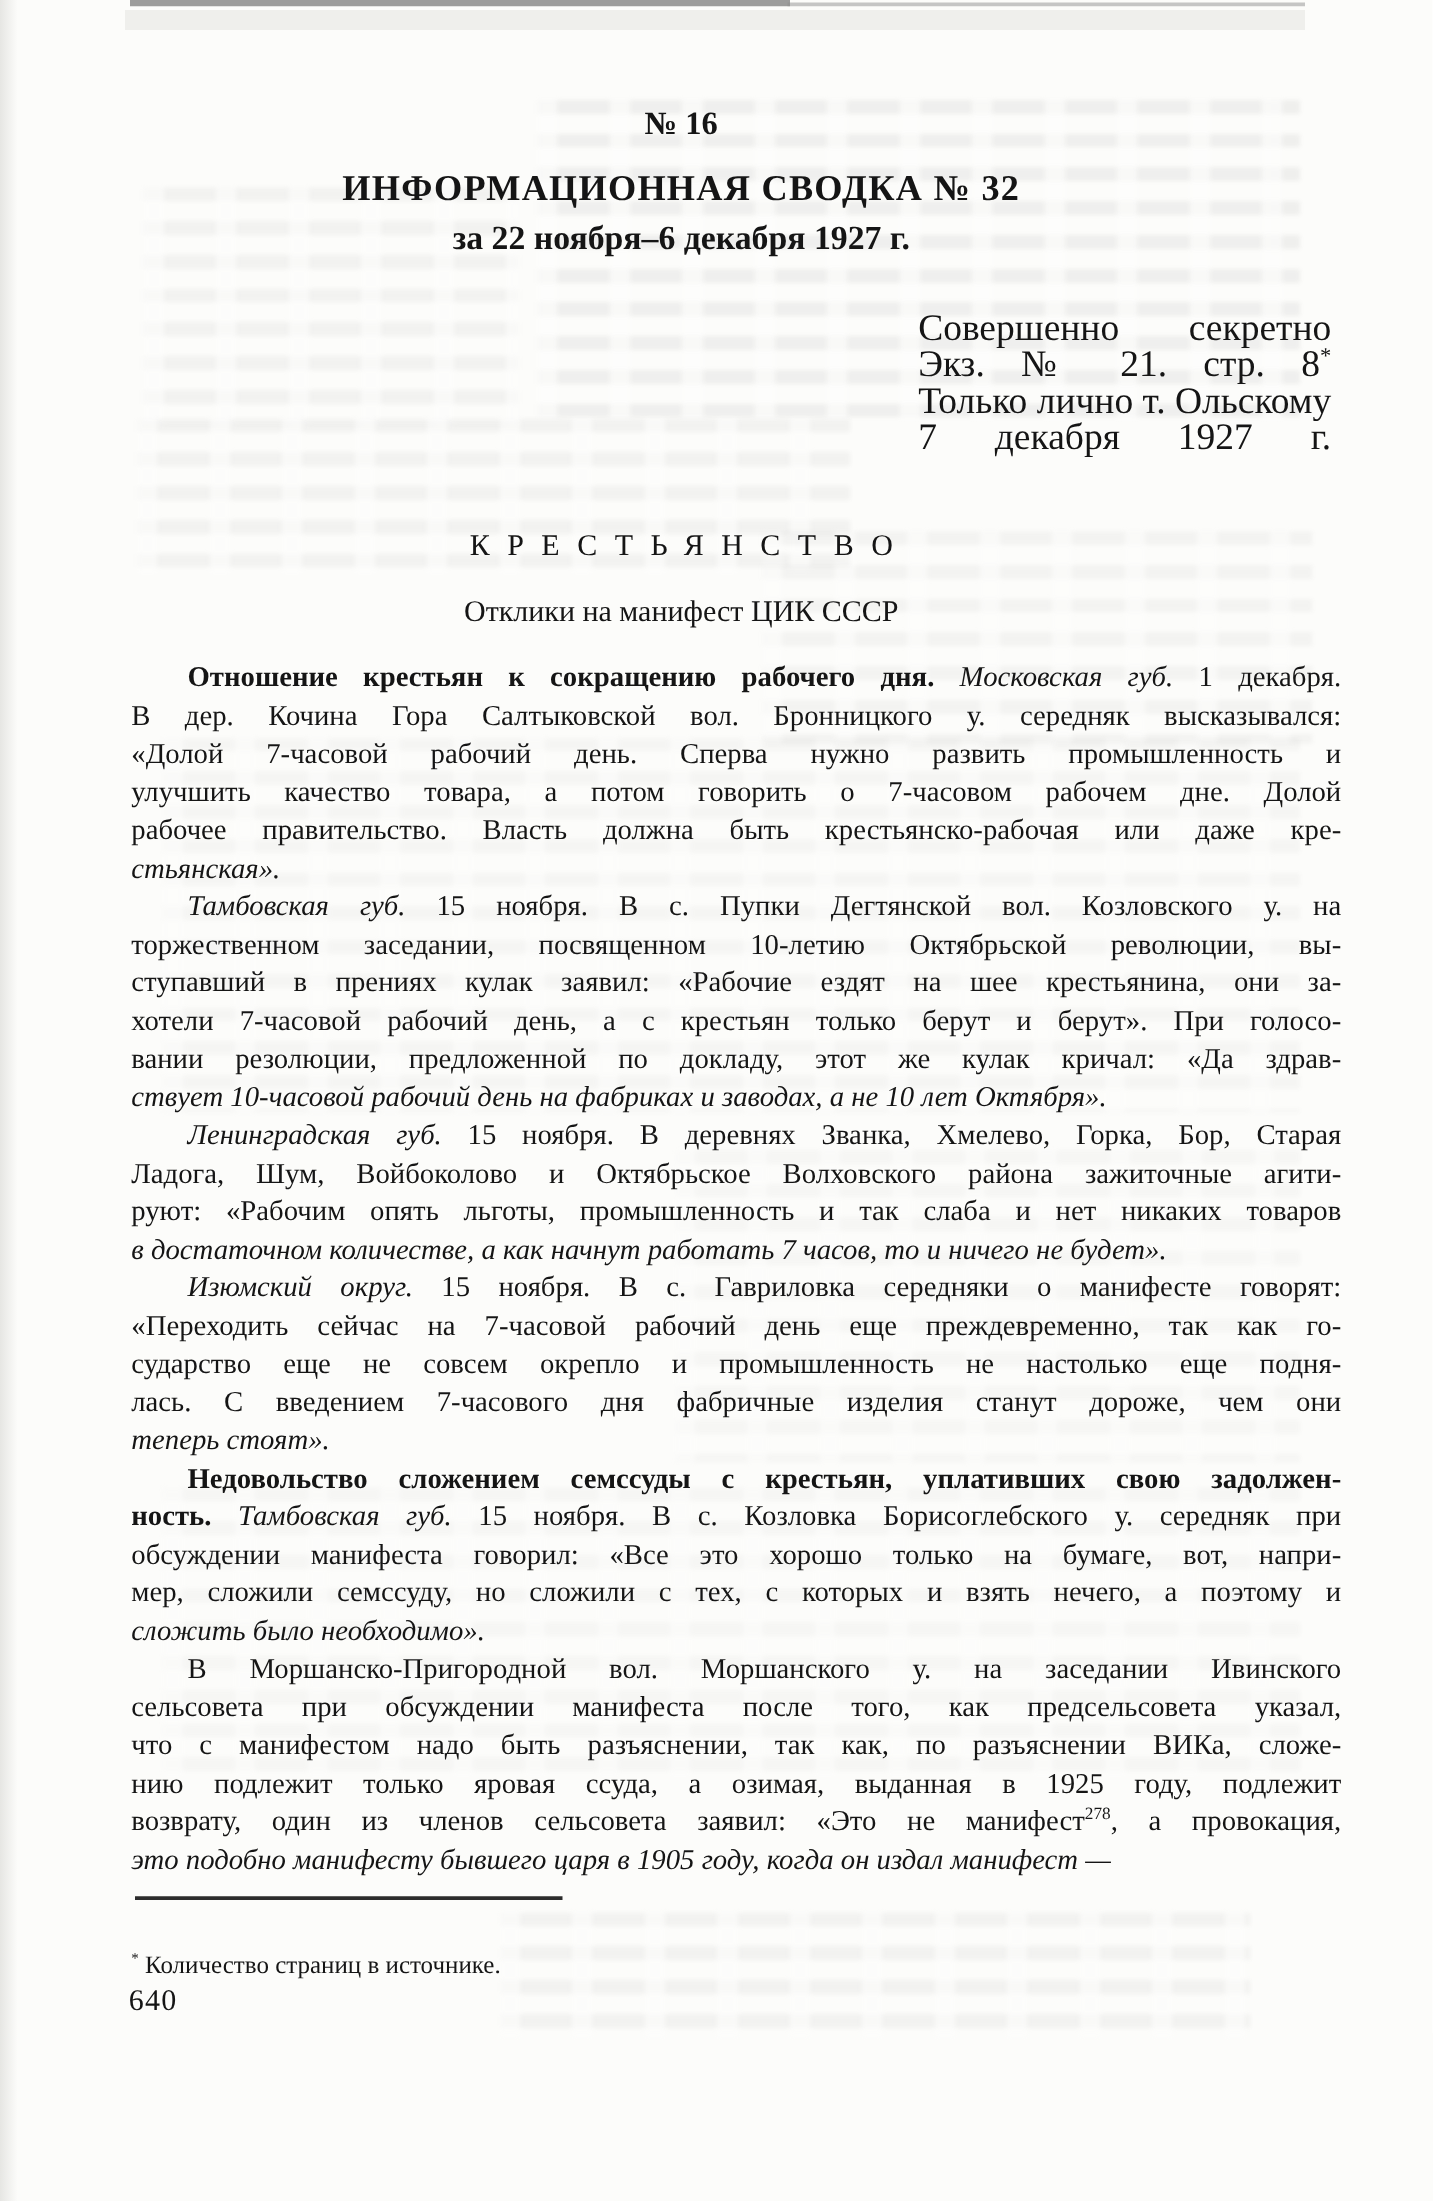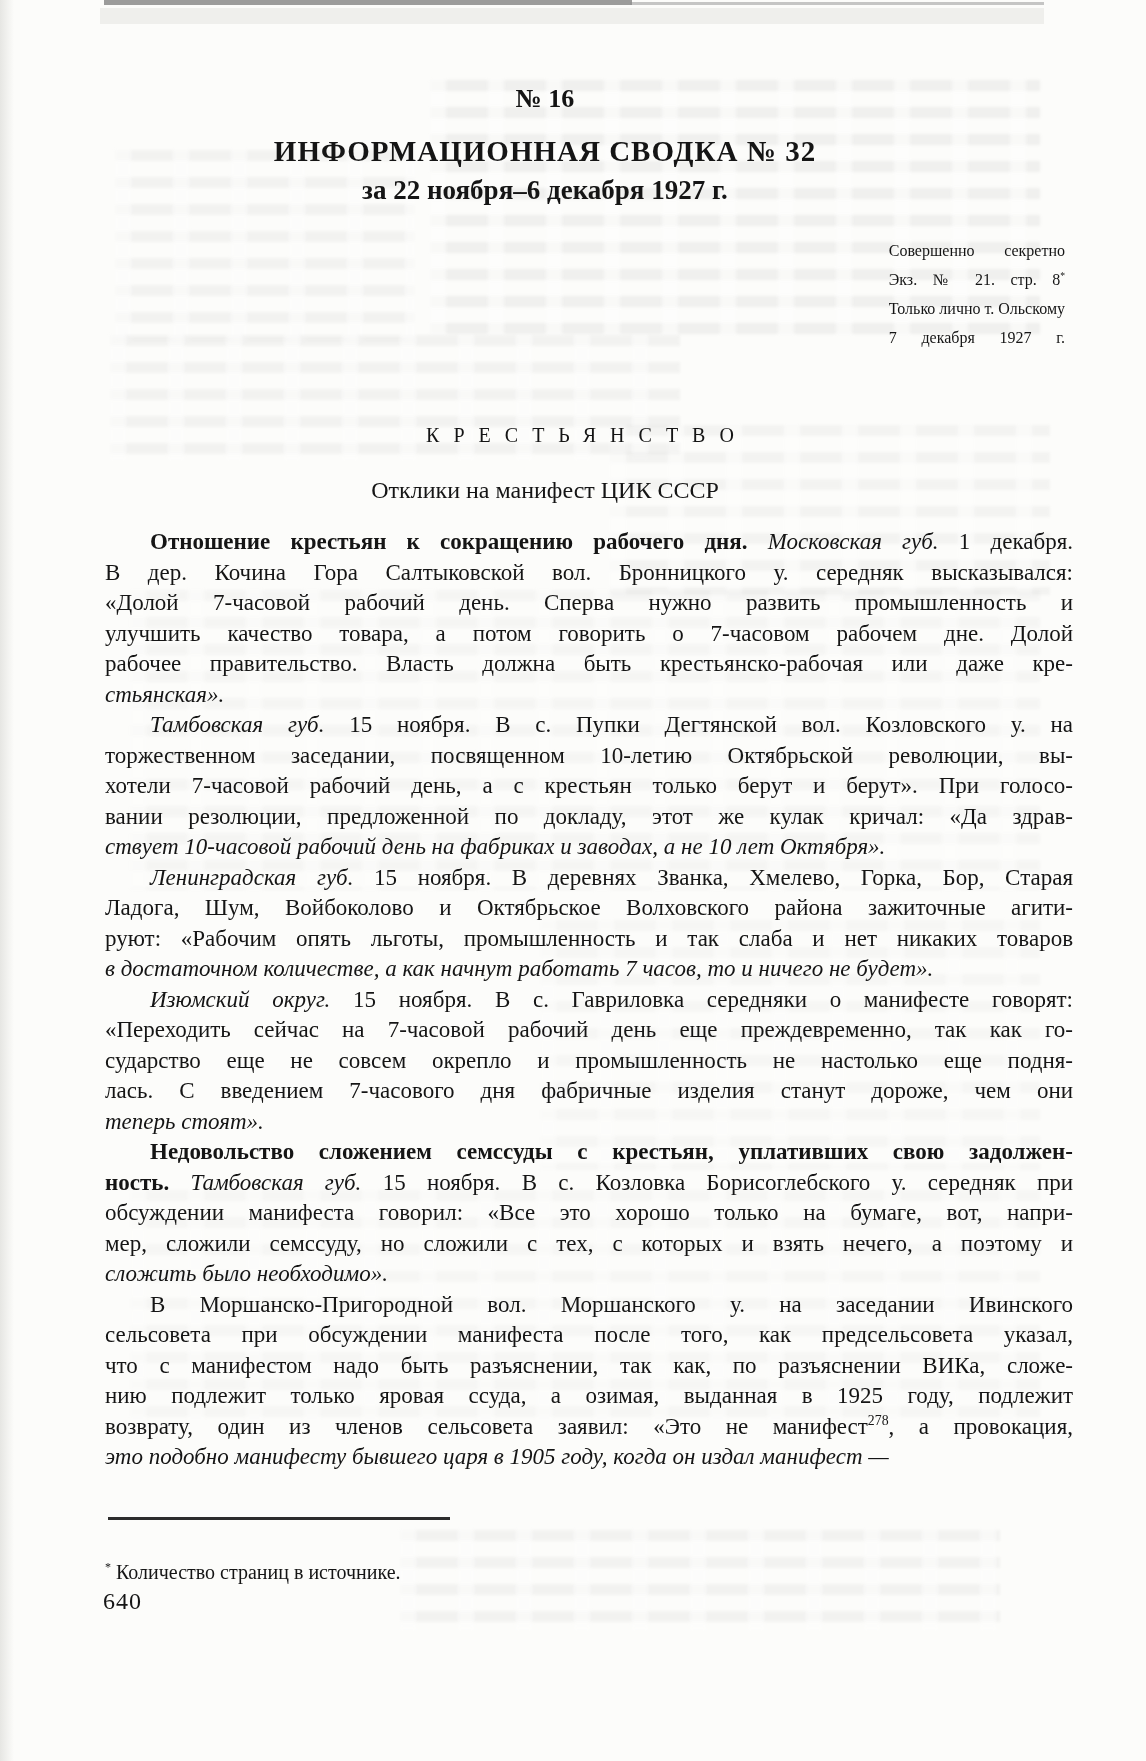--- a/index.html
+++ b/index.html
@@ -32,28 +32,28 @@
 
   .header {
     position:absolute; top:84px; left:0; width:1090px;
     text-align:center; font-weight:bold;
   }
   .doc-no   { font-size:26px; }
   .doc-title{ font-size:29px; margin-top:21px; letter-spacing:1px; }
   .doc-sub  { font-size:27px; margin-top:7px; }
 
   .classification {
-    position:absolute; top:236px; right:81px;
-    text-align:right; font-size:16px; line-height:29px;
+    position:absolute; top:248px; right:81px;
+    text-align:right; font-size:30px; line-height:29px;
   }
   .cls-line { text-align:right; }
 
   .section-heading {
     position:absolute; top:424px; left:0; width:1090px;
-    text-align:center; font-size:20px; letter-spacing:14px; text-indent:14px;margin-left:35px;
+    text-align:center; font-size:24px; letter-spacing:14px; text-indent:14px;
   }
   .subsection-heading {
     position:absolute; top:477px; left:0; width:1090px;
     text-align:center; font-size:24px; font-weight:normal;
   }
 
   .doc-body {
     position:absolute; top:527px; left:105px; width:968px;
     font-size:23px; line-height:30.5px;
   }
@@ -115,20 +115,21 @@
 
   <div class="doc-body">
       <div class="line indent"><span class="b">Отношение крестьян к сокращению рабочего дня.</span><span> </span><span class="i">Московская губ.</span><span> 1 декабря.</span></div>
       <div class="line"><span>В дер. Кочина Гора Салтыковской вол. Бронницкого у. середняк высказывался:</span></div>
       <div class="line"><span>«Долой 7-часовой рабочий день. Сперва нужно развить промышленность и</span></div>
       <div class="line"><span>улучшить качество товара, а потом говорить о 7-часовом рабочем дне. Долой</span></div>
       <div class="line"><span>рабочее правительство. Власть должна быть крестьянско-рабочая или даже кре-</span></div>
       <div class="line last"><span>стьянская».</span></div>
       <div class="line indent"><span class="i">Тамбовская губ.</span><span> 15 ноября. В с. Пупки Дегтянской вол. Козловского у. на</span></div>
       <div class="line"><span>торжественном заседании, посвященном 10-летию Октябрьской революции, вы-</span></div>
+      <div class="line"><span>ступавший в прениях кулак заявил: «Рабочие ездят на шее крестьянина, они за-</span></div>
       <div class="line"><span>хотели 7-часовой рабочий день, а с крестьян только берут и берут». При голосо-</span></div>
       <div class="line"><span>вании резолюции, предложенной по докладу, этот же кулак кричал: «Да здрав-</span></div>
       <div class="line last"><span>ствует 10-часовой рабочий день на фабриках и заводах, а не 10 лет Октября».</span></div>
       <div class="line indent"><span class="i">Ленинградская губ.</span><span> 15 ноября. В деревнях Званка, Хмелево, Горка, Бор, Старая</span></div>
       <div class="line"><span>Ладога, Шум, Войбоколово и Октябрьское Волховского района зажиточные агити-</span></div>
       <div class="line"><span>руют: «Рабочим опять льготы, промышленность и так слаба и нет никаких товаров</span></div>
       <div class="line last"><span>в достаточном количестве, а как начнут работать 7 часов, то и ничего не будет».</span></div>
       <div class="line indent"><span class="i">Изюмский округ.</span><span> 15 ноября. В с. Гавриловка середняки о манифесте говорят:</span></div>
       <div class="line"><span>«Переходить сейчас на 7-часовой рабочий день еще преждевременно, так как го-</span></div>
       <div class="line"><span>сударство еще не совсем окрепло и промышленность не настолько еще подня-</span></div>

